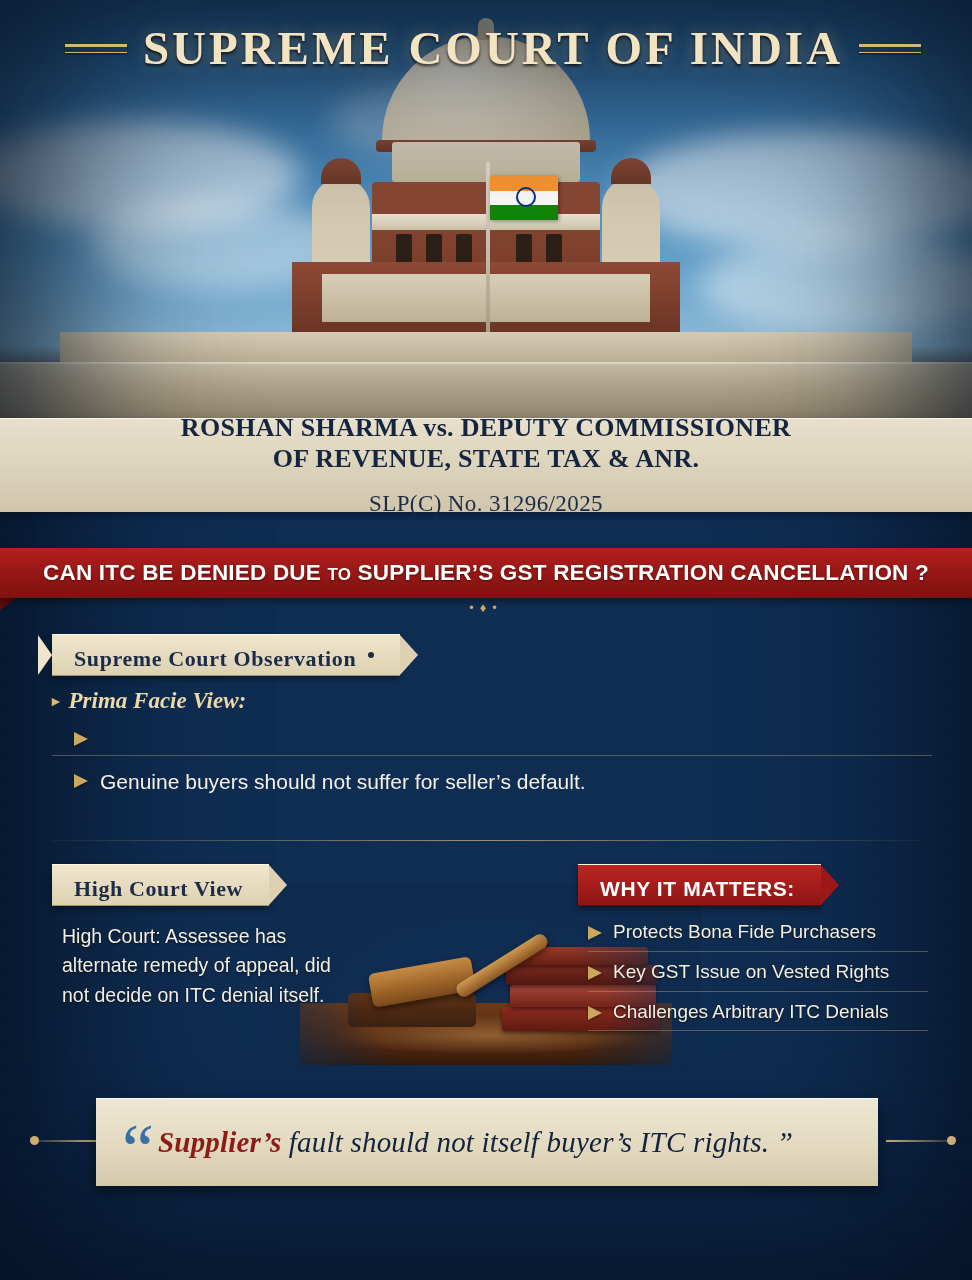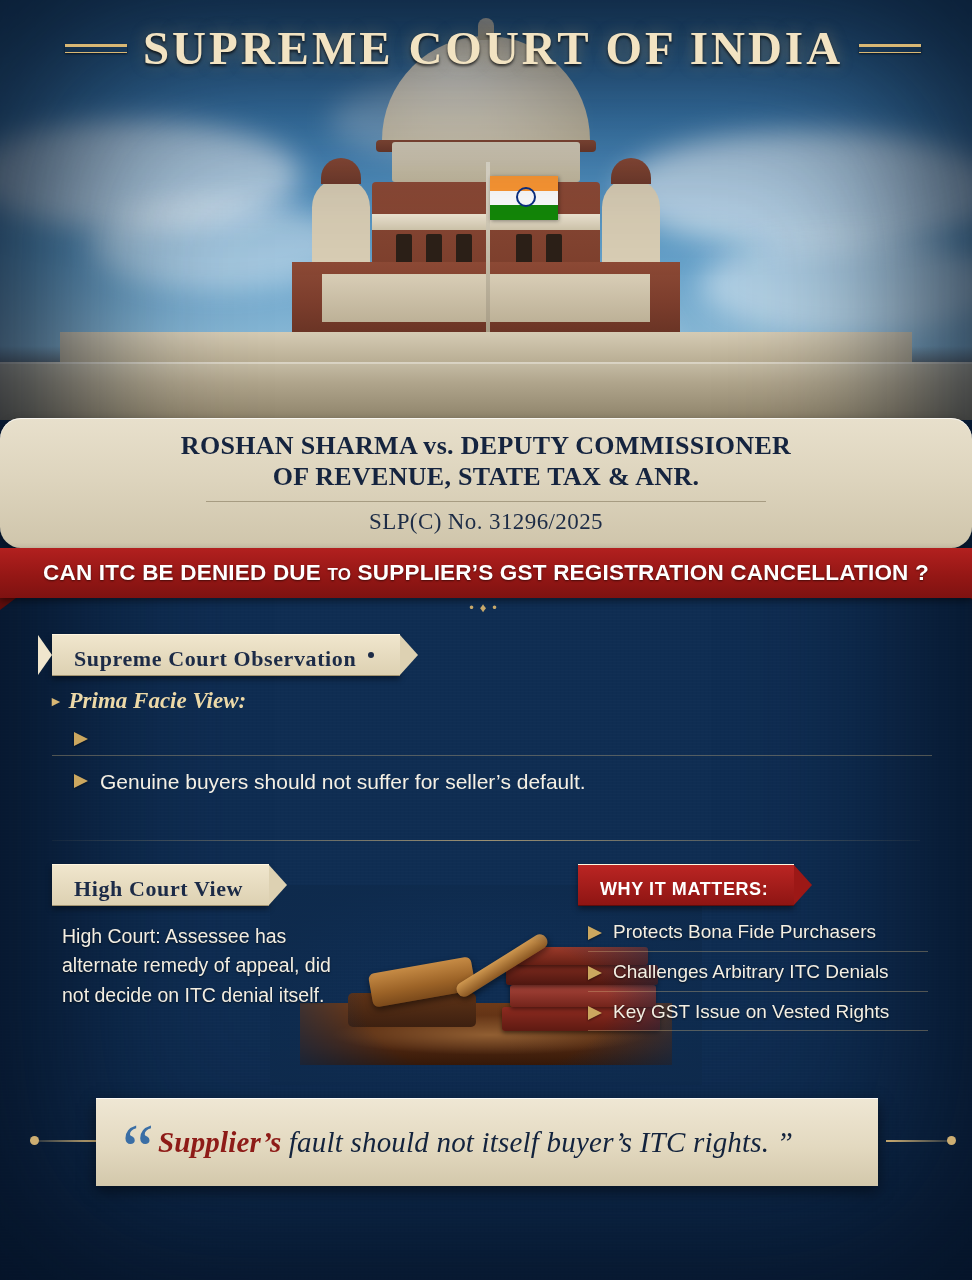--- a/index.html
+++ b/index.html
@@ -183,26 +183,25 @@
     border: 2px solid #0b2f82; border-radius: 50%;
   }
   .scene-fade {
     position: absolute; left:0; bottom: 0; width: 972px; height: 40px;
     background: linear-gradient(180deg, rgba(15,45,82,0), rgba(15,45,82,0.0));
   }
 
   
   .plaque {
     position: absolute;
-    left: 0; top: 418px; width: 972px; height: 130px;
+    left: 0; top: 418px; width: 972px; height: 94px;
     background: linear-gradient(180deg, #e8e0cc 0%, #ddd4bd 48%, #cfc5ab 100%);
     box-shadow: inset 0 1px 0 rgba(255,255,255,0.7), 0 3px 8px rgba(0,0,0,0.35);
     display: flex; flex-direction: column; align-items: center; justify-content: center;
     z-index: 5;
-    border-radius: 21px;
   }
   .plaque-title {
     font-family: "Liberation Serif", serif;
     font-weight: bold;
     font-size: 26px;
     color: #15243f;
     text-align: center;
     line-height: 1.18;
     letter-spacing: 0.3px;
     padding: 0 40px;
@@ -270,21 +269,21 @@
     font-weight: bold;
     font-size: 22px;
     color: #1c2b47;
     letter-spacing: 0.6px;
     white-space: nowrap;
     margin-top: 8px;
   }
   .ribbon.red .ribbon-label {
     font-family: "Liberation Sans", sans-serif;
     color: #fff;
-    font-size: 18px;
+    font-size: 21px;
   }
   .rb-obs { left: 52px; top: 634px; }
   .rb-obs .tip {
     position: absolute; right: -18px; top: 0;
     width: 0; height: 0;
     border-top: 20px solid transparent;
     border-bottom: 20px solid transparent;
     border-left: 18px solid #ddd1b2;
   }
   .rb-obs .notch {
@@ -577,25 +576,25 @@
     <span class="ribbon-label">WHY IT MATTERS:</span>
     <div class="tip"></div>
   </div>
   <div class="why-list">
     <div class="why-row">
       <span class="arrow"></span>
       <span class="why-text">Protects Bona Fide Purchasers</span>
     </div>
     <div class="why-row">
       <span class="arrow"></span>
-      <span class="why-text">Challenges Arbitrary ITC Denials</span>
+      <span class="why-text">Key GST Issue on Vested Rights</span>
     </div>
     <div class="why-row">
       <span class="arrow"></span>
-      <span class="why-text">Key GST Issue on Vested Rights</span>
+      <span class="why-text">Challenges Arbitrary ITC Denials</span>
     </div>
   </div>
 
   <div class="quote-rule-l"></div>
   <div class="quote-rule-r"></div>
   <div class="quote-dot qd-l"></div>
   <div class="quote-dot qd-r"></div>
   <div class="quote-card">
     <span class="quote-mark">“</span>
     <span class="quote-text"><span class="hl">Supplier’s</span><span> fault should not itself buyer’s ITC rights. ”</span></span>

